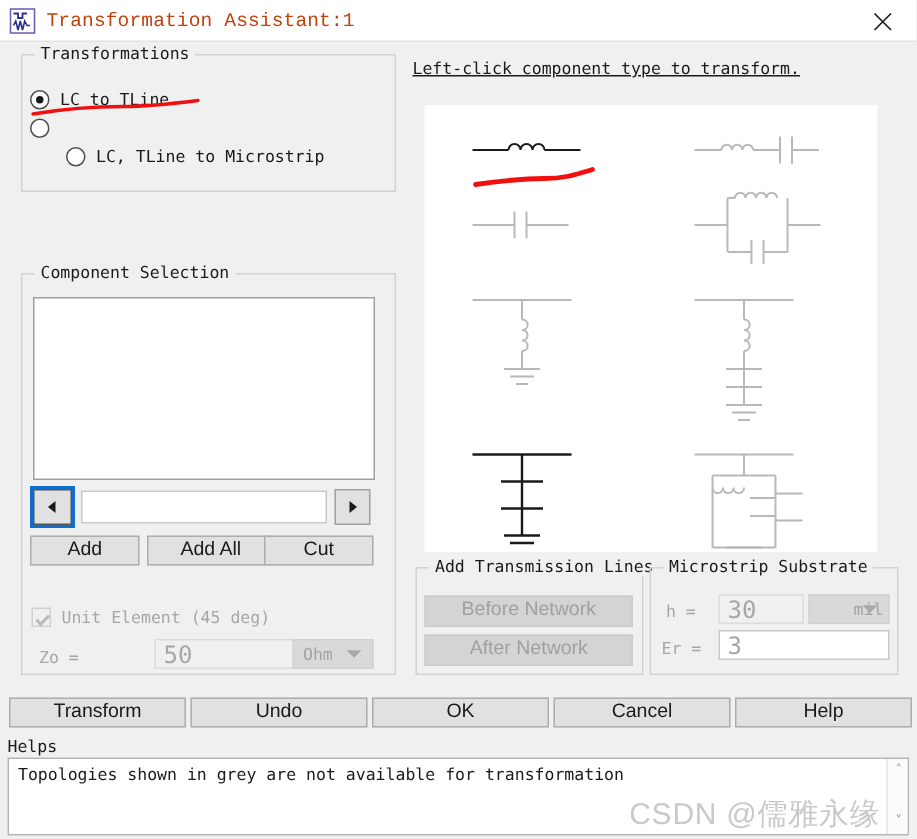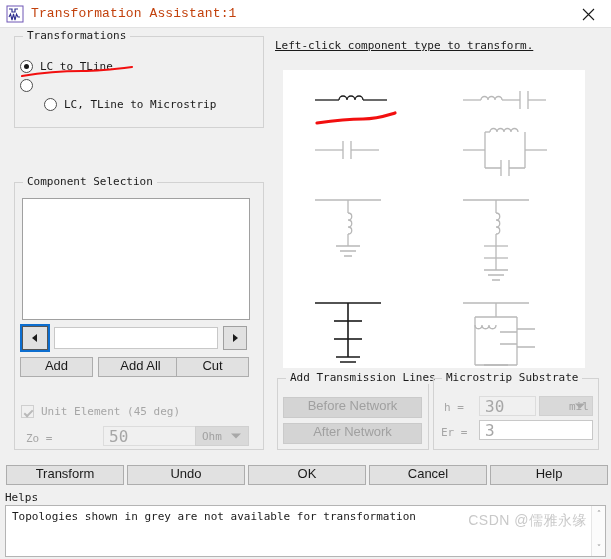--- a/index.html
+++ b/index.html
@@ -123,22 +123,22 @@
     border-left:1px solid #e6e6e6;
   }
   .vscroll .sarrow{
     position:absolute; left:0; width:14px; height:14px;
     display:flex; align-items:center; justify-content:center;
     font-size:9px; color:#9a9a9a; font-family:"DejaVu Sans", sans-serif;
   }
   .vscroll .sarrow.up{ top:1px; }
   .vscroll .sarrow.down{ bottom:1px; }
   .watermark{
-    position:absolute; right:18px; bottom:26px;
-    font-family:"Liberation Sans", sans-serif; font-size:14px; color:#c9c9c9;
+    position:absolute; right:18px; bottom:0;
+    font-family:"Liberation Sans", sans-serif; font-size:20px; color:#c9c9c9;
     white-space:nowrap; letter-spacing:0.5px;
   }
 </style>
 </head>
 <body>
 
 <div class="titlebar">
   <span class="title-icon">
     <svg width="18" height="18" viewBox="0 0 18 18">
       <rect x="1" y="1" width="16" height="16" fill="#ffffff" stroke="#6f56b5" stroke-width="1"></rect>

